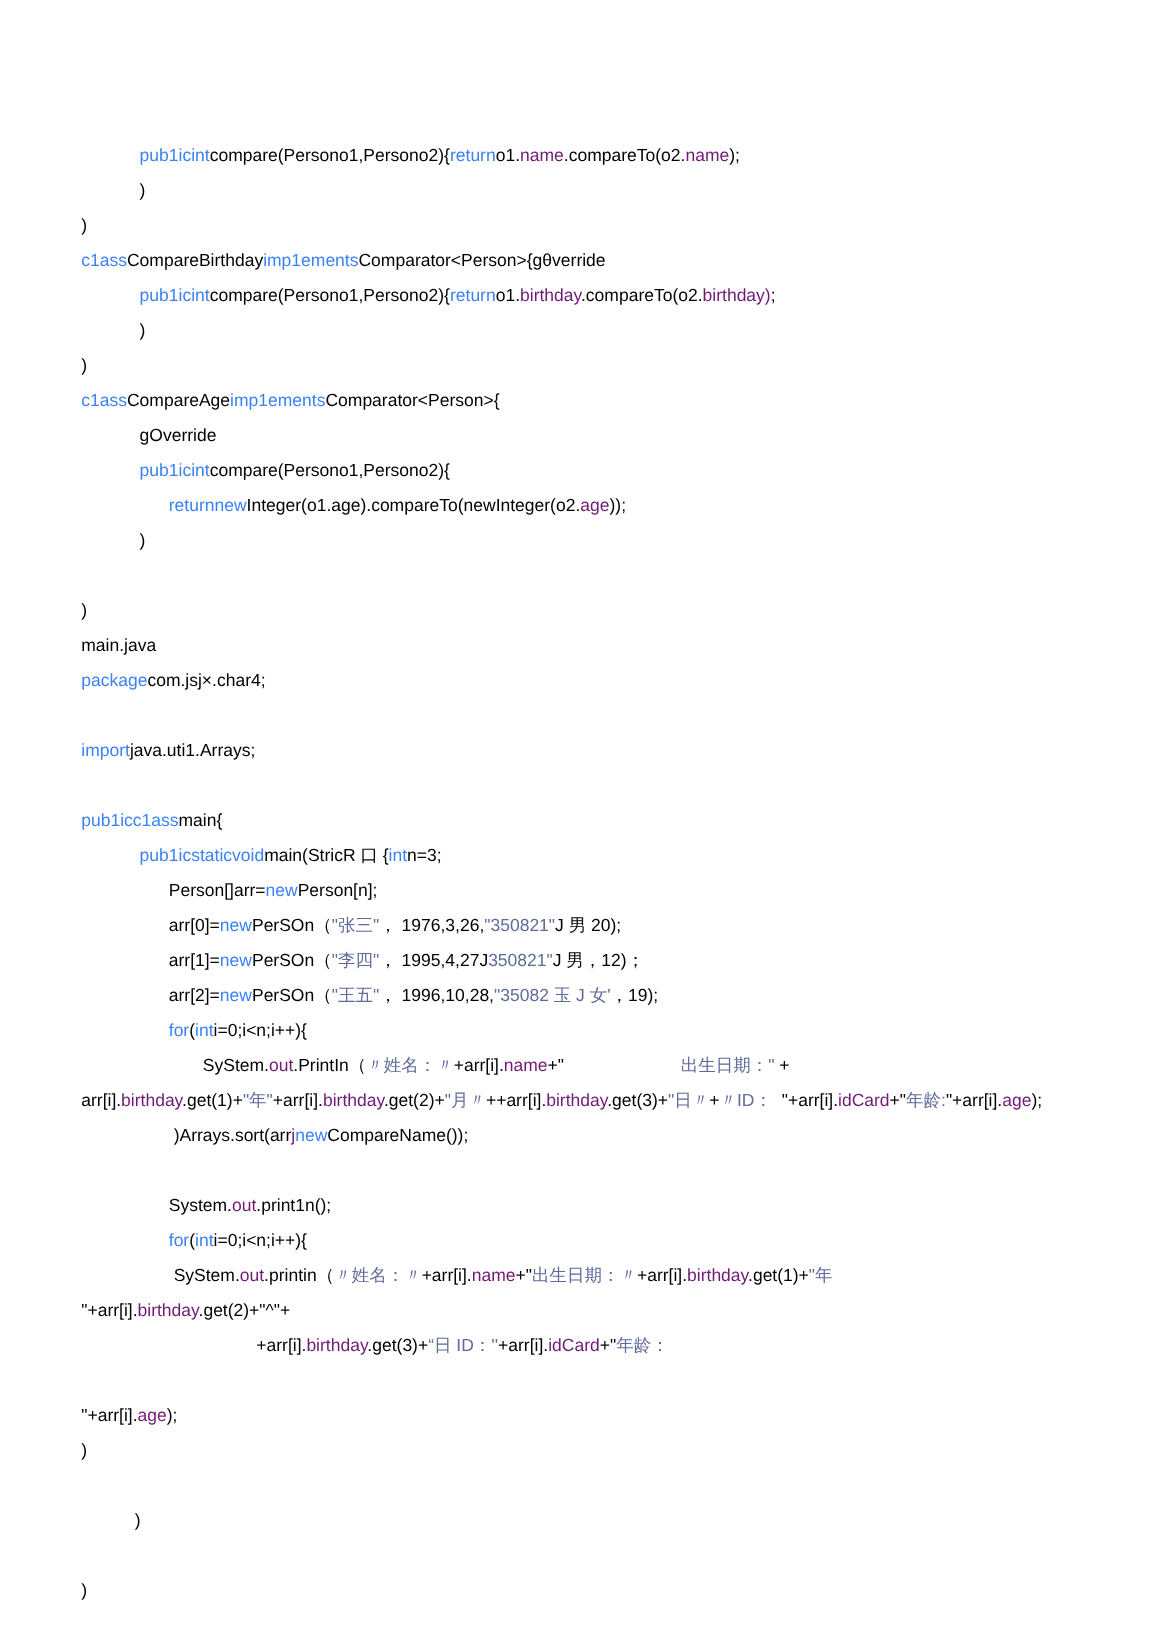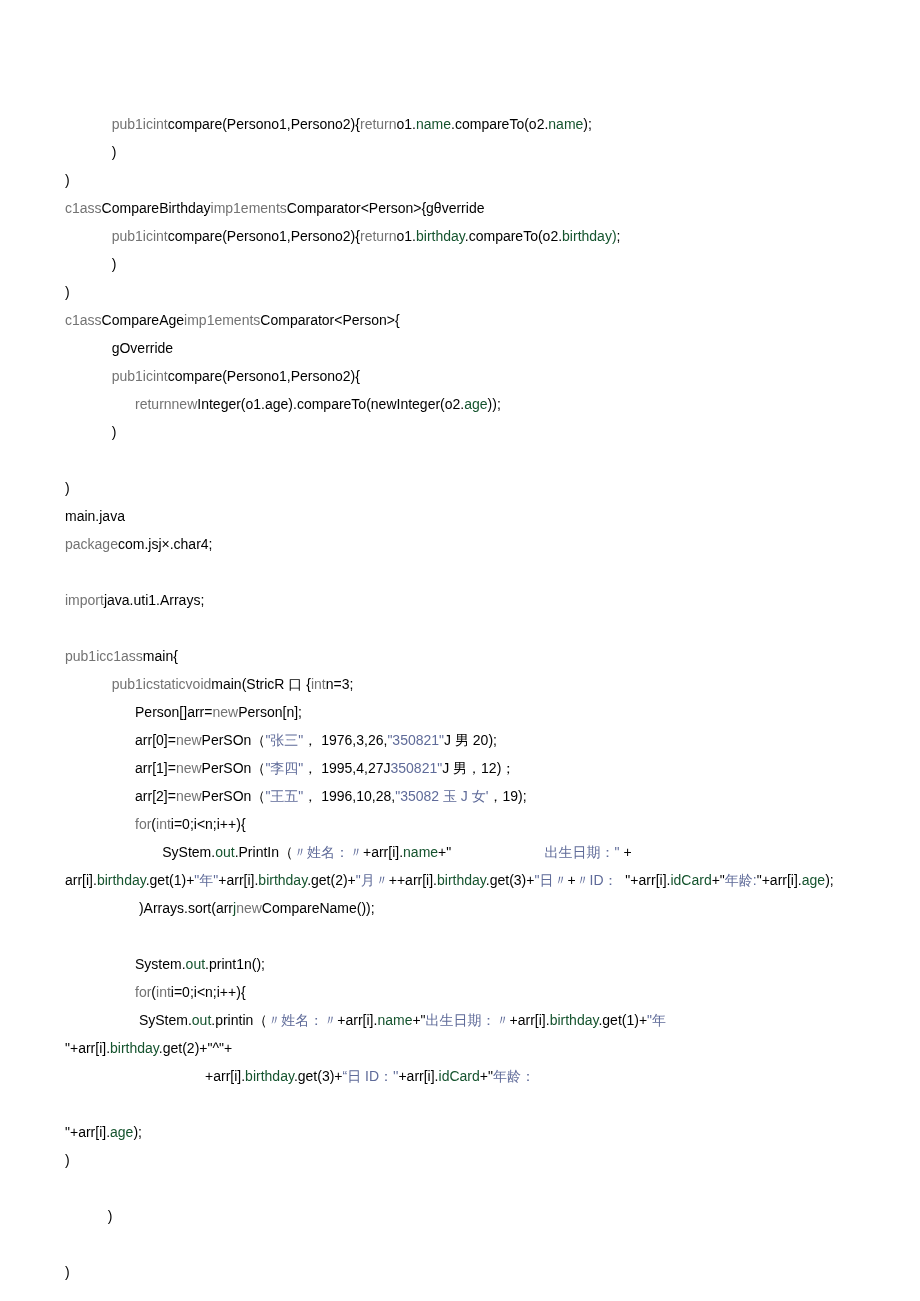--- a/index.html
+++ b/index.html
@@ -10,21 +10,21 @@
     width: 920px;
   }
   .page {
     padding: 110px 65px 60px 65px;
     font-size: 14px;
     line-height: 2.0;
     color: #000000;
     white-space: pre-wrap;
     word-break: break-all;
   }
-  .kw { color: #737373; }
+  .kw { color: #3b82f6; }
   .str { color: #5f6b99; }
-  .mem { color: #14532d; }
+  .mem { color: #701a75; }
   .plain { color: #000000; }
 </style>
 </head>
 <body>
 
 <div class="page" id="doc-root"><div><span class="plain">            </span><span class="kw">pub1icint</span><span class="plain">compare(Persono1,Persono2){</span><span class="kw">return</span><span class="plain">o1.</span><span class="mem">name</span><span class="plain">.compareTo(o2.</span><span class="mem">name</span><span class="plain">);</span></div><div><span class="plain">            )</span></div><div><span class="plain">)</span></div><div><span class="kw">c1ass</span><span class="plain">CompareBirthday</span><span class="kw">imp1ements</span><span class="plain">Comparator&lt;Person&gt;{gθverride</span></div><div><span class="plain">            </span><span class="kw">pub1icint</span><span class="plain">compare(Persono1,Persono2){</span><span class="kw">return</span><span class="plain">o1.</span><span class="mem">birthday</span><span class="plain">.compareTo(o2.</span><span class="mem">birthday)</span><span class="plain">;</span></div><div><span class="plain">            )</span></div><div><span class="plain">)</span></div><div><span class="kw">c1ass</span><span class="plain">CompareAge</span><span class="kw">imp1ements</span><span class="plain">Comparator&lt;Person&gt;{</span></div><div><span class="plain">            gOverride</span></div><div><span class="plain">            </span><span class="kw">pub1icint</span><span class="plain">compare(Persono1,Persono2){</span></div><div><span class="plain">                  </span><span class="kw">returnnew</span><span class="plain">Integer(o1.age).compareTo(newInteger(o2.</span><span class="mem">age</span><span class="plain">));</span></div><div><span class="plain">            )</span></div><div>&nbsp;</div><div><span class="plain">)</span></div><div><span class="plain">main.java</span></div><div><span class="kw">package</span><span class="plain">com.jsj×.char4;</span></div><div>&nbsp;</div><div><span class="kw">import</span><span class="plain">java.uti1.Arrays;</span></div><div>&nbsp;</div><div><span class="kw">pub1icc1ass</span><span class="plain">main{</span></div><div><span class="plain">            </span><span class="kw">pub1icstaticvoid</span><span class="plain">main(StricR 口 {</span><span class="kw">int</span><span class="plain">n=3;</span></div><div><span class="plain">                  Person[]arr=</span><span class="kw">new</span><span class="plain">Person[n];</span></div><div><span class="plain">                  arr[0]=</span><span class="kw">new</span><span class="plain">PerSOn（</span><span class="str">"张三"</span><span class="plain">， 1976,3,26,</span><span class="str">"350821"</span><span class="plain">J 男 20);</span></div><div><span class="plain">                  arr[1]=</span><span class="kw">new</span><span class="plain">PerSOn（</span><span class="str">"李四"</span><span class="plain">， 1995,4,27J</span><span class="str">350821"</span><span class="plain">J 男，12)；</span></div><div><span class="plain">                  arr[2]=</span><span class="kw">new</span><span class="plain">PerSOn（</span><span class="str">"王五"</span><span class="plain">， 1996,10,28,</span><span class="str">"35082 玉 J 女'</span><span class="plain">，19);</span></div><div><span class="plain">                  </span><span class="kw">for</span><span class="plain">(</span><span class="kw">int</span><span class="plain">i=0;i&lt;n;i++){</span></div><div><span class="plain">                         SyStem.</span><span class="mem">out</span><span class="plain">.PrintIn（</span><span class="str">〃姓名：〃</span><span class="plain">+arr[i].</span><span class="mem">name</span><span class="plain">+"                        </span><span class="str">出生日期：" </span><span class="plain">+</span></div><div><span class="plain">arr[i].</span><span class="mem">birthday</span><span class="plain">.get(1)+</span><span class="str">"年"</span><span class="plain">+arr[i].</span><span class="mem">birthday</span><span class="plain">.get(2)+</span><span class="str">"月〃</span><span class="plain">++arr[i].</span><span class="mem">birthday</span><span class="plain">.get(3)+</span><span class="str">"日〃</span><span class="plain">+</span><span class="str">〃ID：</span><span class="plain">  "+arr[i].</span><span class="mem">idCard</span><span class="plain">+"</span><span class="str">年龄:</span><span class="plain">"+arr[i].</span><span class="mem">age</span><span class="plain">);</span></div><div><span class="plain">                   )Arrays.sort(arr</span><span class="mem">j</span><span class="kw">new</span><span class="plain">CompareName());</span></div><div>&nbsp;</div><div><span class="plain">                  System.</span><span class="mem">out</span><span class="plain">.print1n();</span></div><div><span class="plain">                  </span><span class="kw">for</span><span class="plain">(</span><span class="kw">int</span><span class="plain">i=0;i&lt;n;i++){</span></div><div><span class="plain">                   SyStem.</span><span class="mem">out</span><span class="plain">.printin（</span><span class="str">〃姓名：〃</span><span class="plain">+arr[i].</span><span class="mem">name</span><span class="plain">+"</span><span class="str">出生日期：〃</span><span class="plain">+arr[i].</span><span class="mem">birthday</span><span class="plain">.get(1)+</span><span class="str">"年</span></div><div><span class="plain">"+arr[i].</span><span class="mem">birthday</span><span class="plain">.get(2)+"^"+</span></div><div><span class="plain">                                    +arr[i].</span><span class="mem">birthday</span><span class="plain">.get(3)+</span><span class="str">“日 ID：''</span><span class="plain">+arr[i].</span><span class="mem">idCard</span><span class="plain">+"</span><span class="str">年龄：</span></div><div>&nbsp;</div><div><span class="plain">"+arr[i].</span><span class="mem">age</span><span class="plain">);</span></div><div><span class="plain">)</span></div><div>&nbsp;</div><div><span class="plain">           )</span></div><div>&nbsp;</div><div><span class="plain">)</span></div></div>
 
 </body></html>

